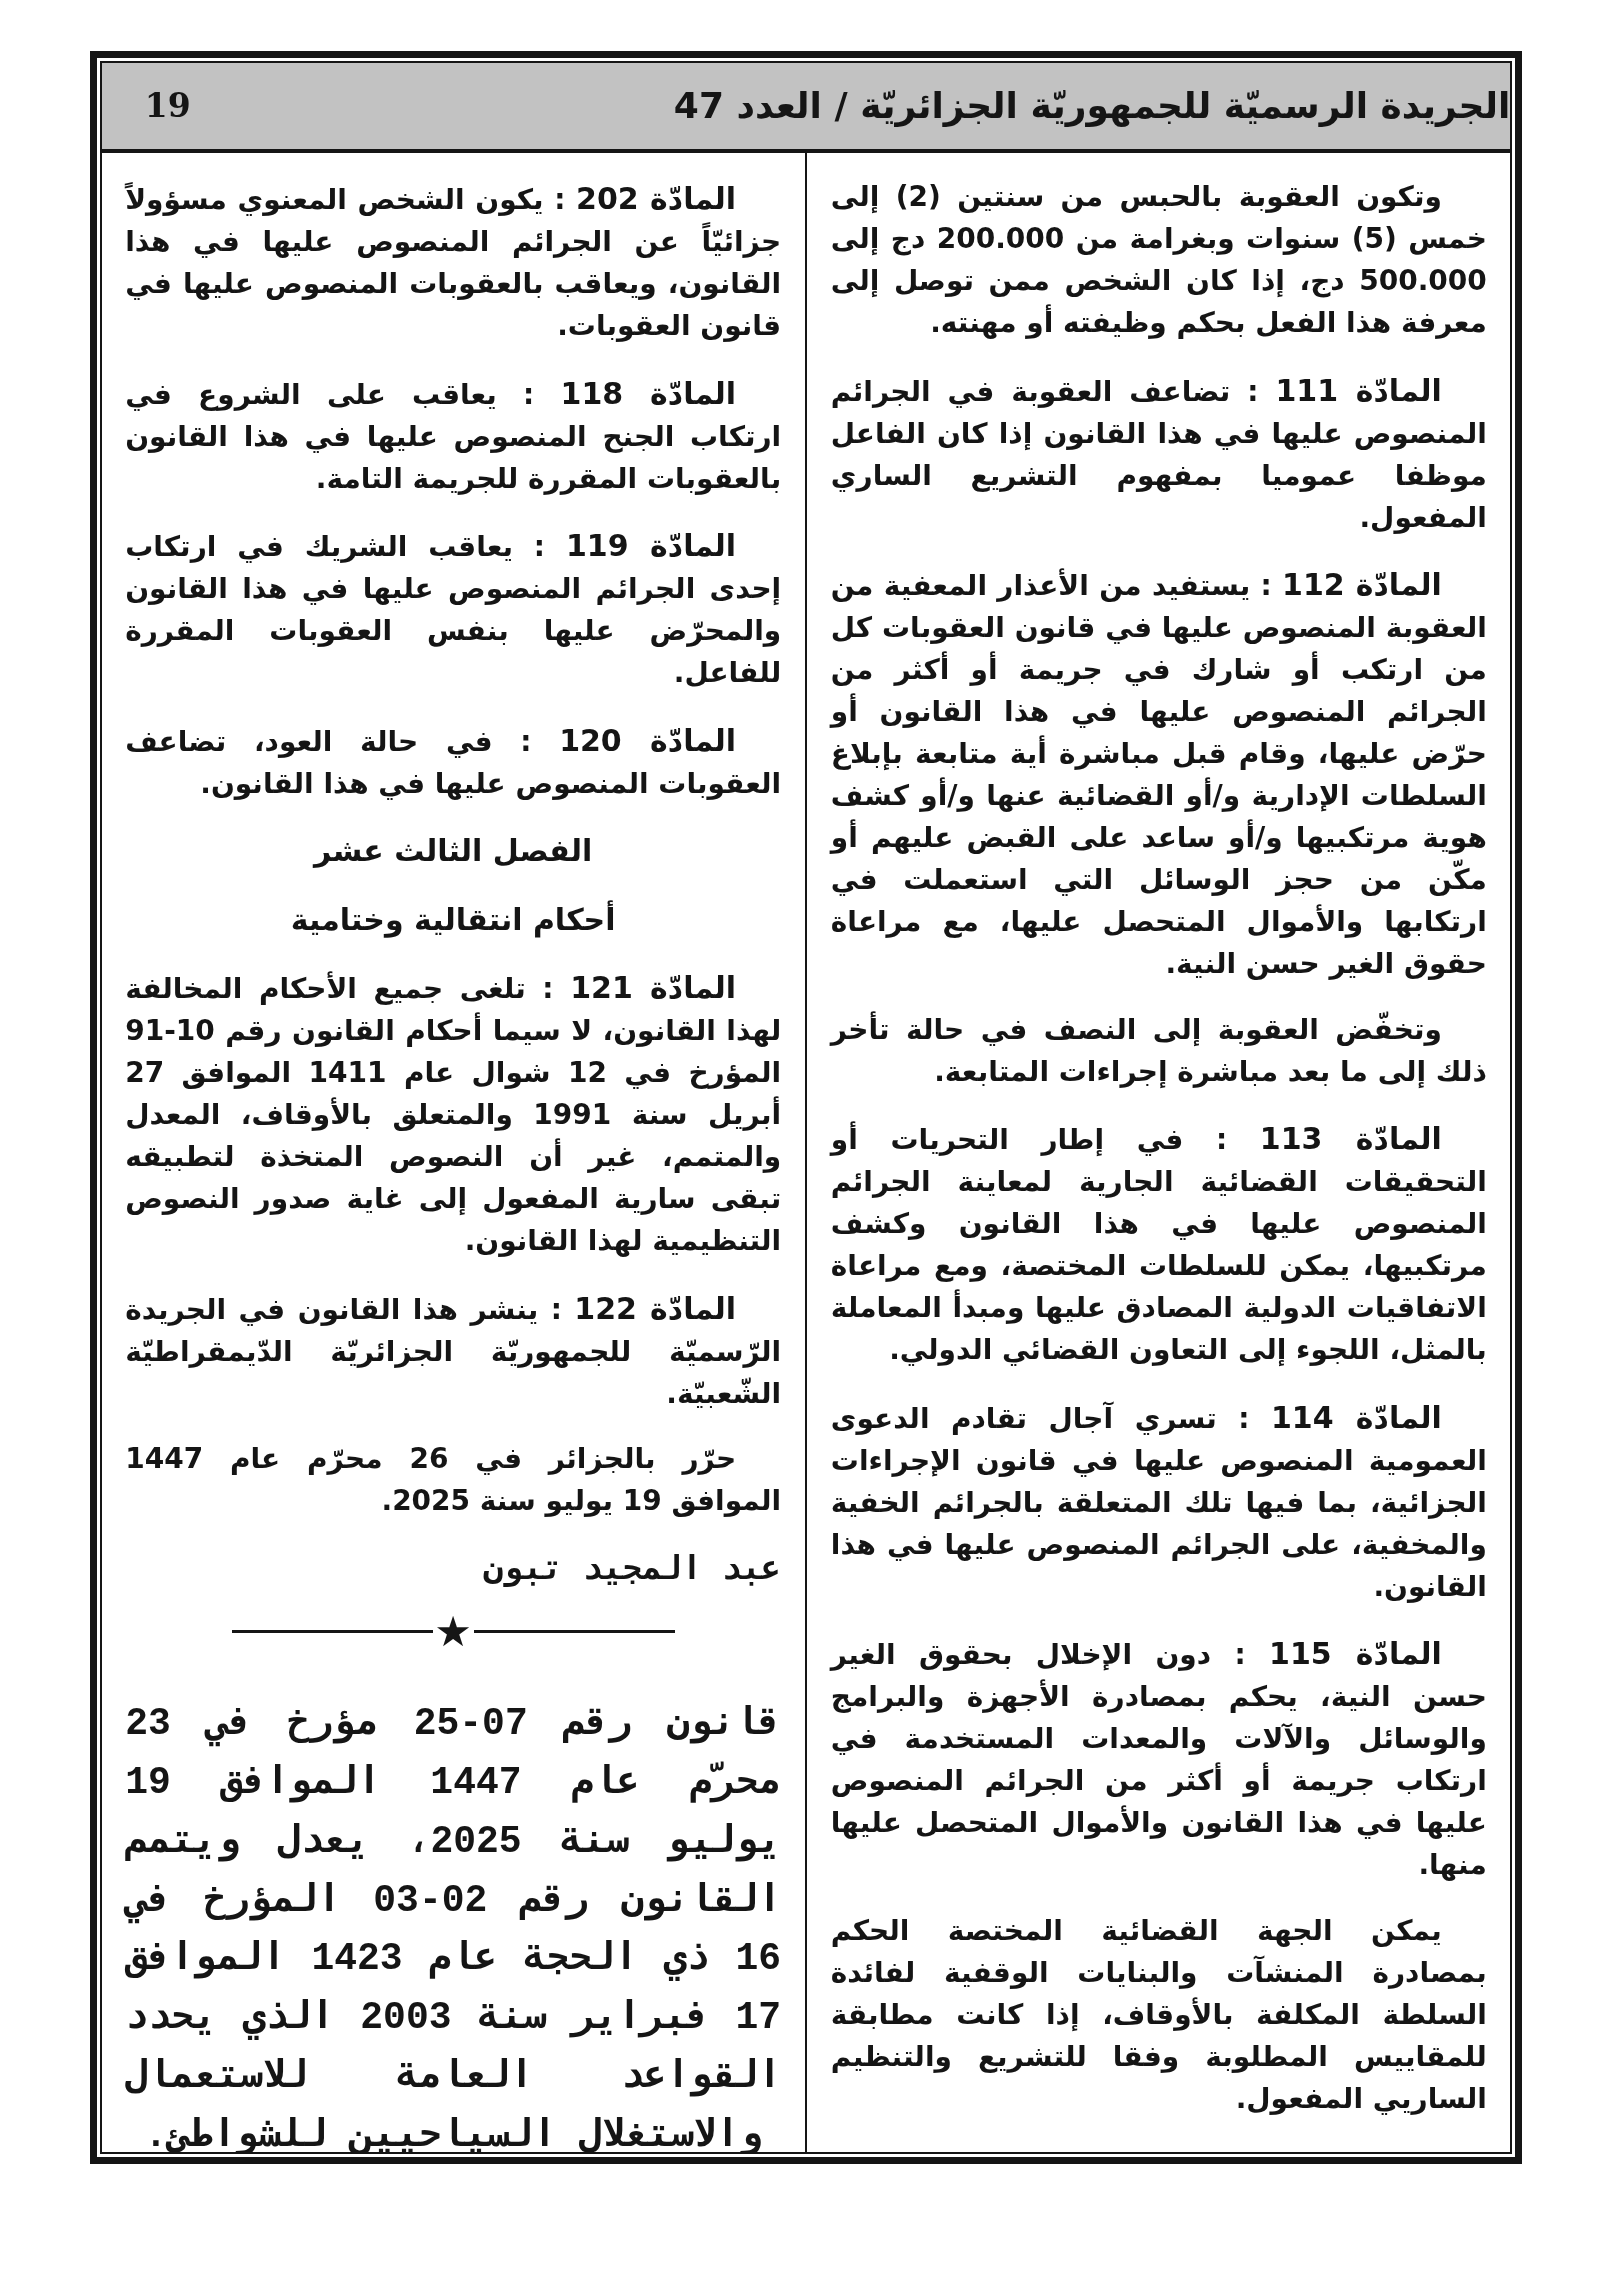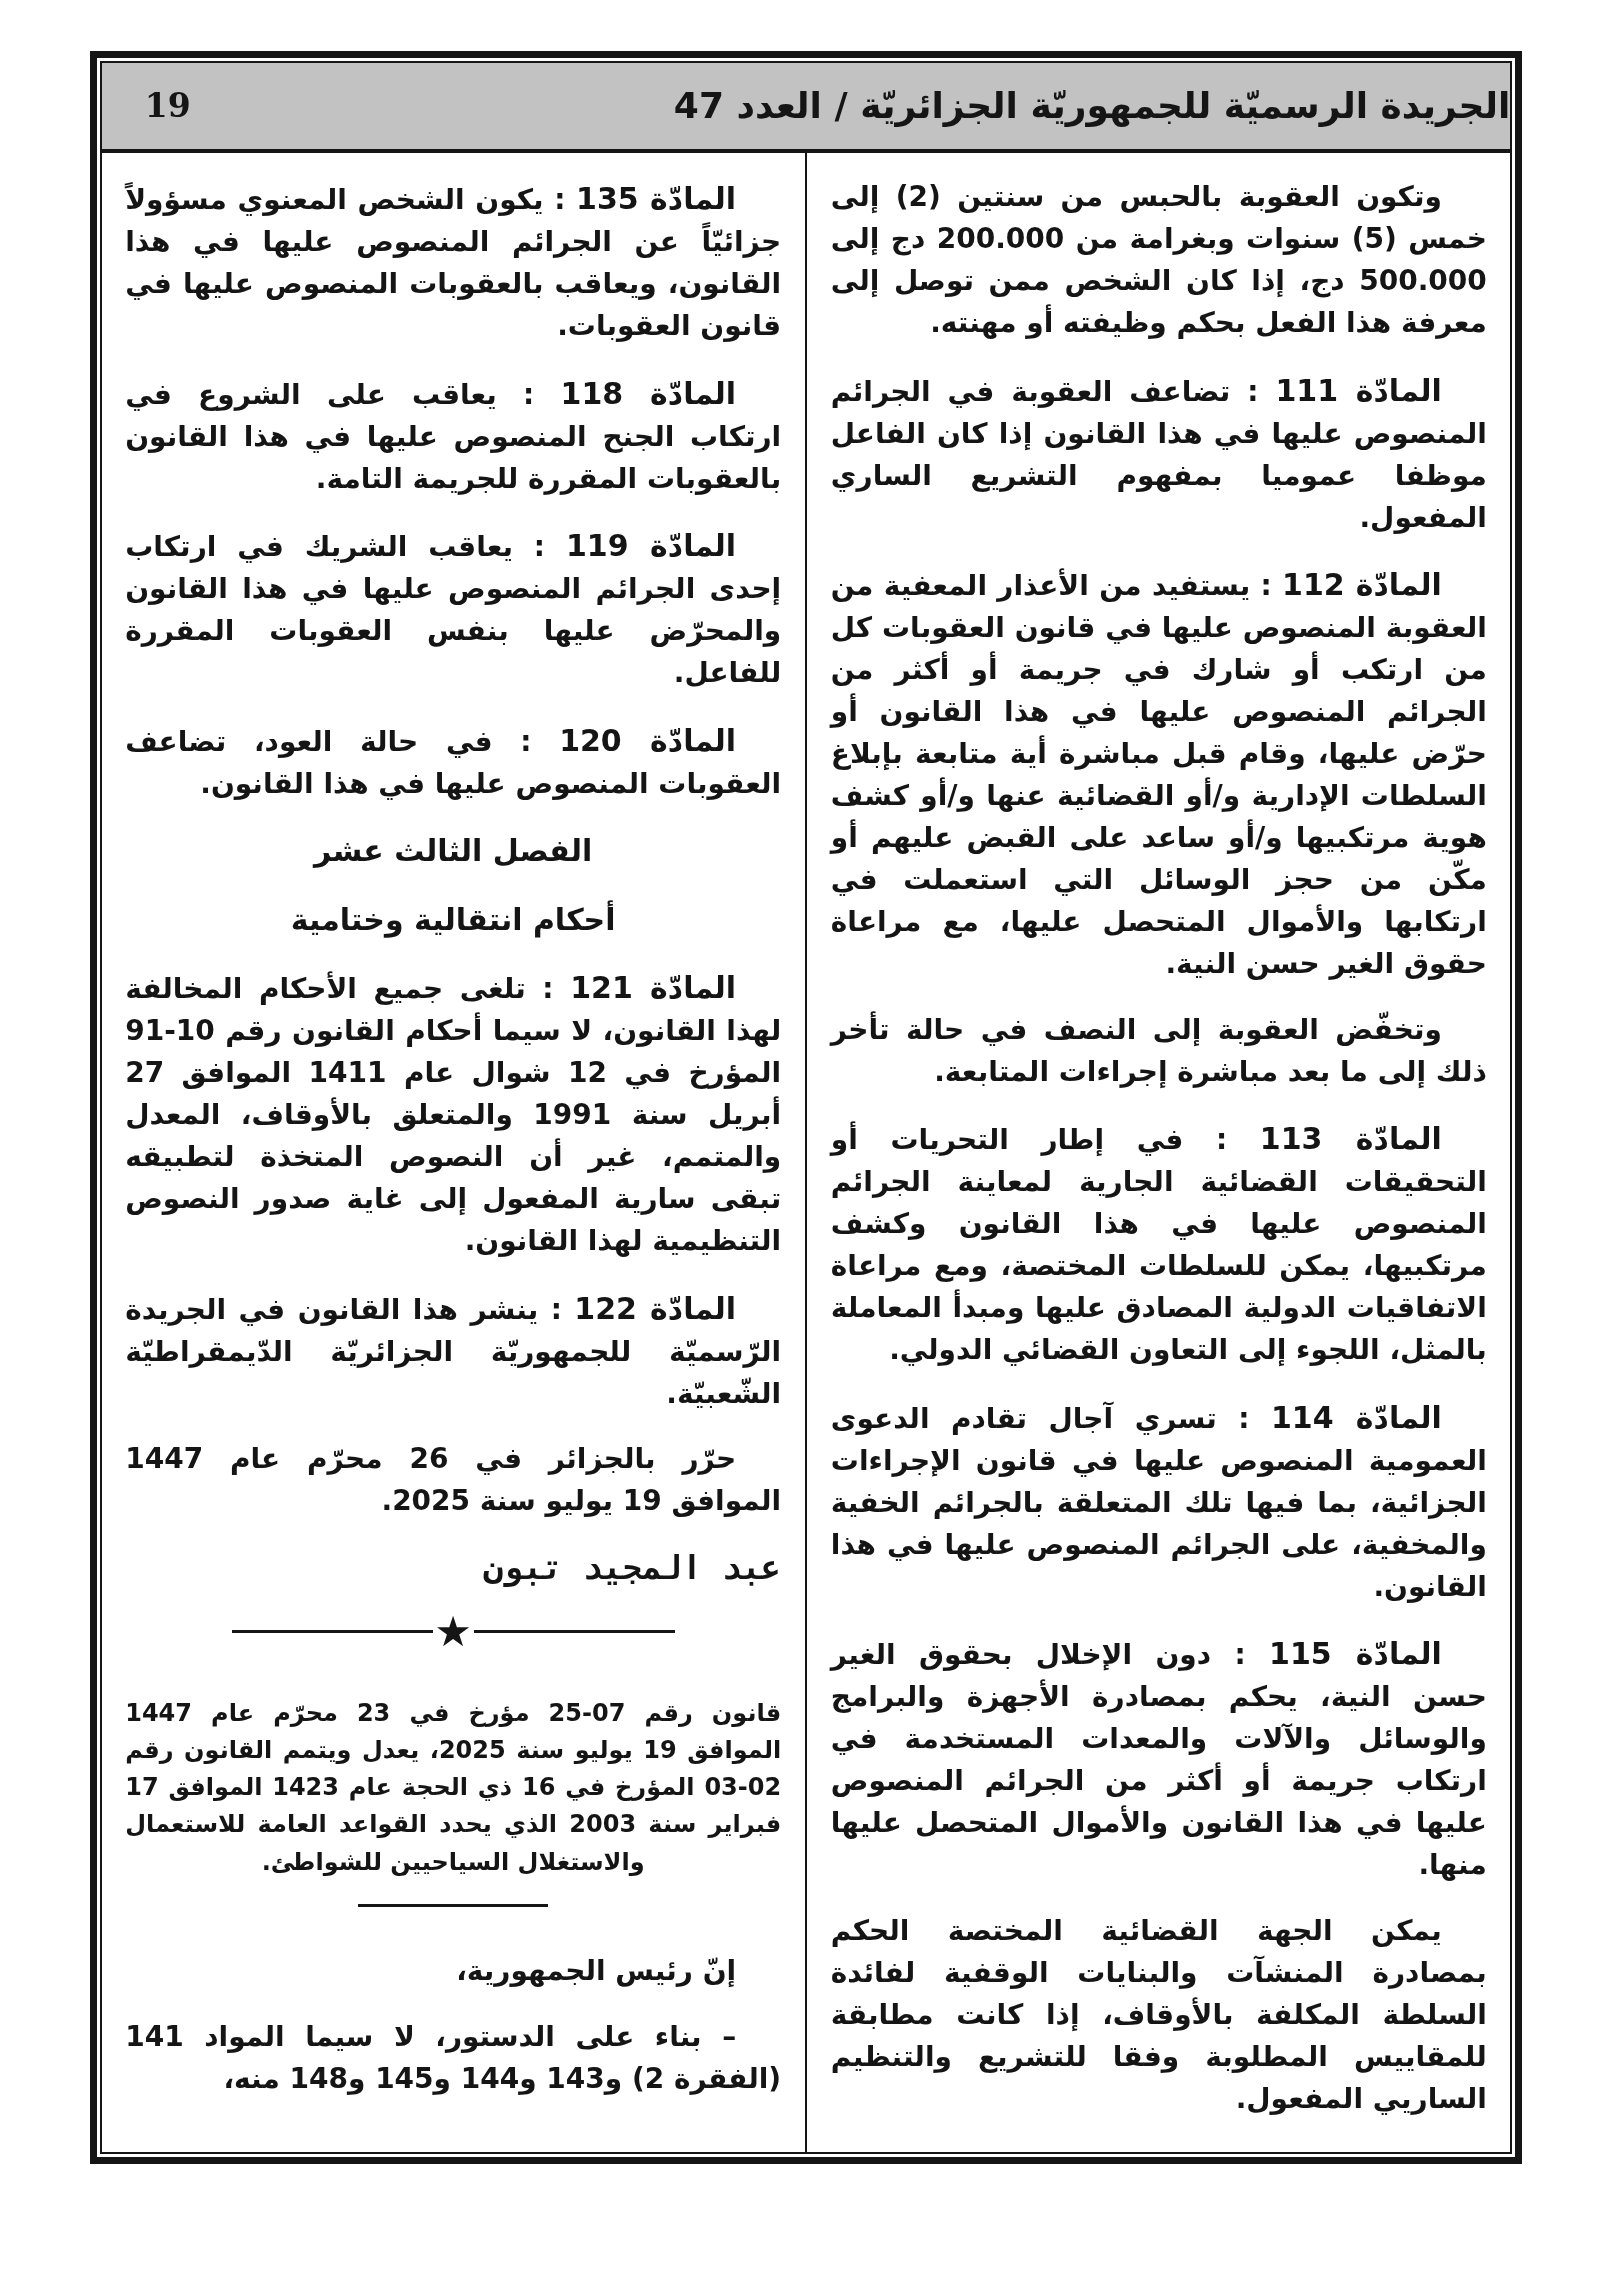--- a/index.html
+++ b/index.html
@@ -53,22 +53,22 @@
     font-size:33px;
     font-family:Liberation Mono, monospace;
   }
   .star-sep{
     display:flex;align-items:center;justify-content:center;
     width:443px;margin:0 auto 51px;
   }
   .star-sep .line{flex:1 1 auto;border-top:3.6px solid #151515;height:0;}
   .star-sep .star{flex:0 0 auto;font-size:42px;line-height:0.6;padding:0 1.8px;}
   .law-title{
-    font-size:24px;line-height:1.55;text-indent:0 !important;
-    text-align:justify;text-align-last:center;margin:0 0 31px;
+    font-size:38px;line-height:1.55;text-indent:0 !important;
+    text-align:justify;text-align-last:center;margin:0 0 31px;font-family:Liberation Mono, monospace;
   }
   .short-sep{
     width:190px;border-top:3.6px solid #151515;height:0;margin:0 auto 43px;
   }
 </style>
 </head>
 <body>
 
 <div class="frame">
   <div class="frame-inner">
@@ -89,21 +89,21 @@
         <p><span class="art-label">المادّة 114</span><span> : تسري آجال تقادم الدعوى العمومية المنصوص عليها في قانون الإجراءات الجزائية، بما فيها تلك المتعلقة بالجرائم الخفية والمخفية، على الجرائم المنصوص عليها في هذا القانون.</span></p>
         <p><span class="art-label">المادّة 115</span><span> : دون الإخلال بحقوق الغير حسن النية، يحكم بمصادرة الأجهزة والبرامج والوسائل والآلات والمعدات المستخدمة في ارتكاب جريمة أو أكثر من الجرائم المنصوص عليها في هذا القانون والأموال المتحصل عليها منها.</span></p>
         <p><span>يمكن الجهة القضائية المختصة الحكم بمصادرة المنشآت والبنايات الوقفية لفائدة السلطة المكلفة بالأوقاف، إذا كانت مطابقة للمقاييس المطلوبة وفقا للتشريع والتنظيم الساريي المفعول.</span></p>
         <p><span class="art-label">المادّة 116</span></p>
 
       </div>
 
       <div class="col-divider"></div>
 
       <div class="col">
-        <p><span class="art-label">المادّة 135</span><span> : يكون الشخص المعنوي مسؤولاً جزائيّاً عن الجرائم المنصوص عليها في هذا القانون، ويعاقب بالعقوبات المنصوص عليها في قانون العقوبات.</span></p>
+        <p><span class="art-label">المادّة 202</span><span> : يكون الشخص المعنوي مسؤولاً جزائيّاً عن الجرائم المنصوص عليها في هذا القانون، ويعاقب بالعقوبات المنصوص عليها في قانون العقوبات.</span></p>
         <p><span class="art-label">المادّة 118</span><span> : يعاقب على الشروع في ارتكاب الجنح المنصوص عليها في هذا القانون بالعقوبات المقررة للجريمة التامة.</span></p>
         <p><span class="art-label">المادّة 119</span><span> : يعاقب الشريك في ارتكاب إحدى الجرائم المنصوص عليها في هذا القانون والمحرّض عليها بنفس العقوبات المقررة للفاعل.</span></p>
         <p><span class="art-label">المادّة 120</span><span> : في حالة العود، تضاعف العقوبات المنصوص عليها في هذا القانون.</span></p>
 
         <p class="chapter-heading">الفصل الثالث عشر</p>
         <p class="chapter-subheading">أحكام انتقالية وختامية</p>
 
         <p><span class="art-label">المادّة 121</span><span> : تلغى جميع الأحكام المخالفة لهذا القانون، لا سيما أحكام القانون رقم 10-91 المؤرخ في 12 شوال عام 1411 الموافق 27 أبريل سنة 1991 والمتعلق بالأوقاف، المعدل والمتمم، غير أن النصوص المتخذة لتطبيقه تبقى سارية المفعول إلى غاية صدور النصوص التنظيمية لهذا القانون.</span></p>
         <p><span class="art-label">المادّة 122</span><span> : ينشر هذا القانون في الجريدة الرّسميّة للجمهوريّة الجزائريّة الدّيمقراطيّة الشّعبيّة.</span></p>
         <p><span>حرّر بالجزائر في 26 محرّم عام 1447 الموافق 19 يوليو سنة 2025.</span></p>

